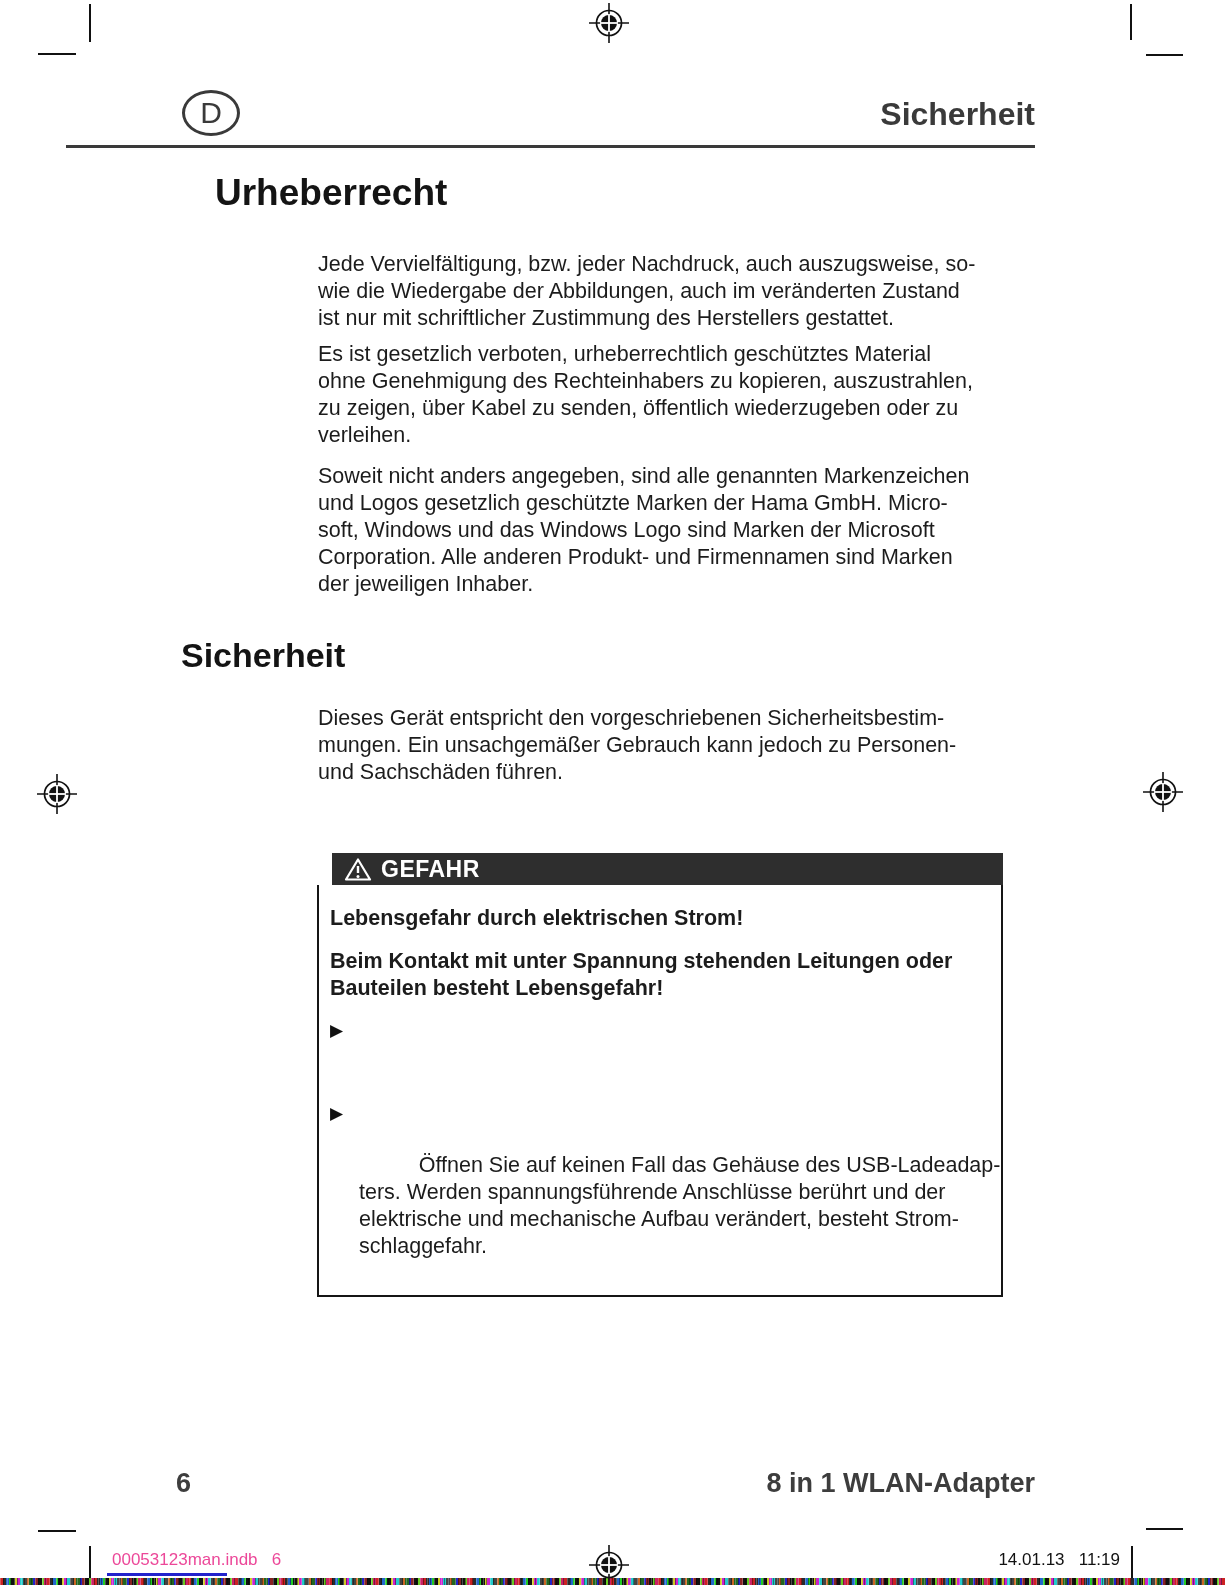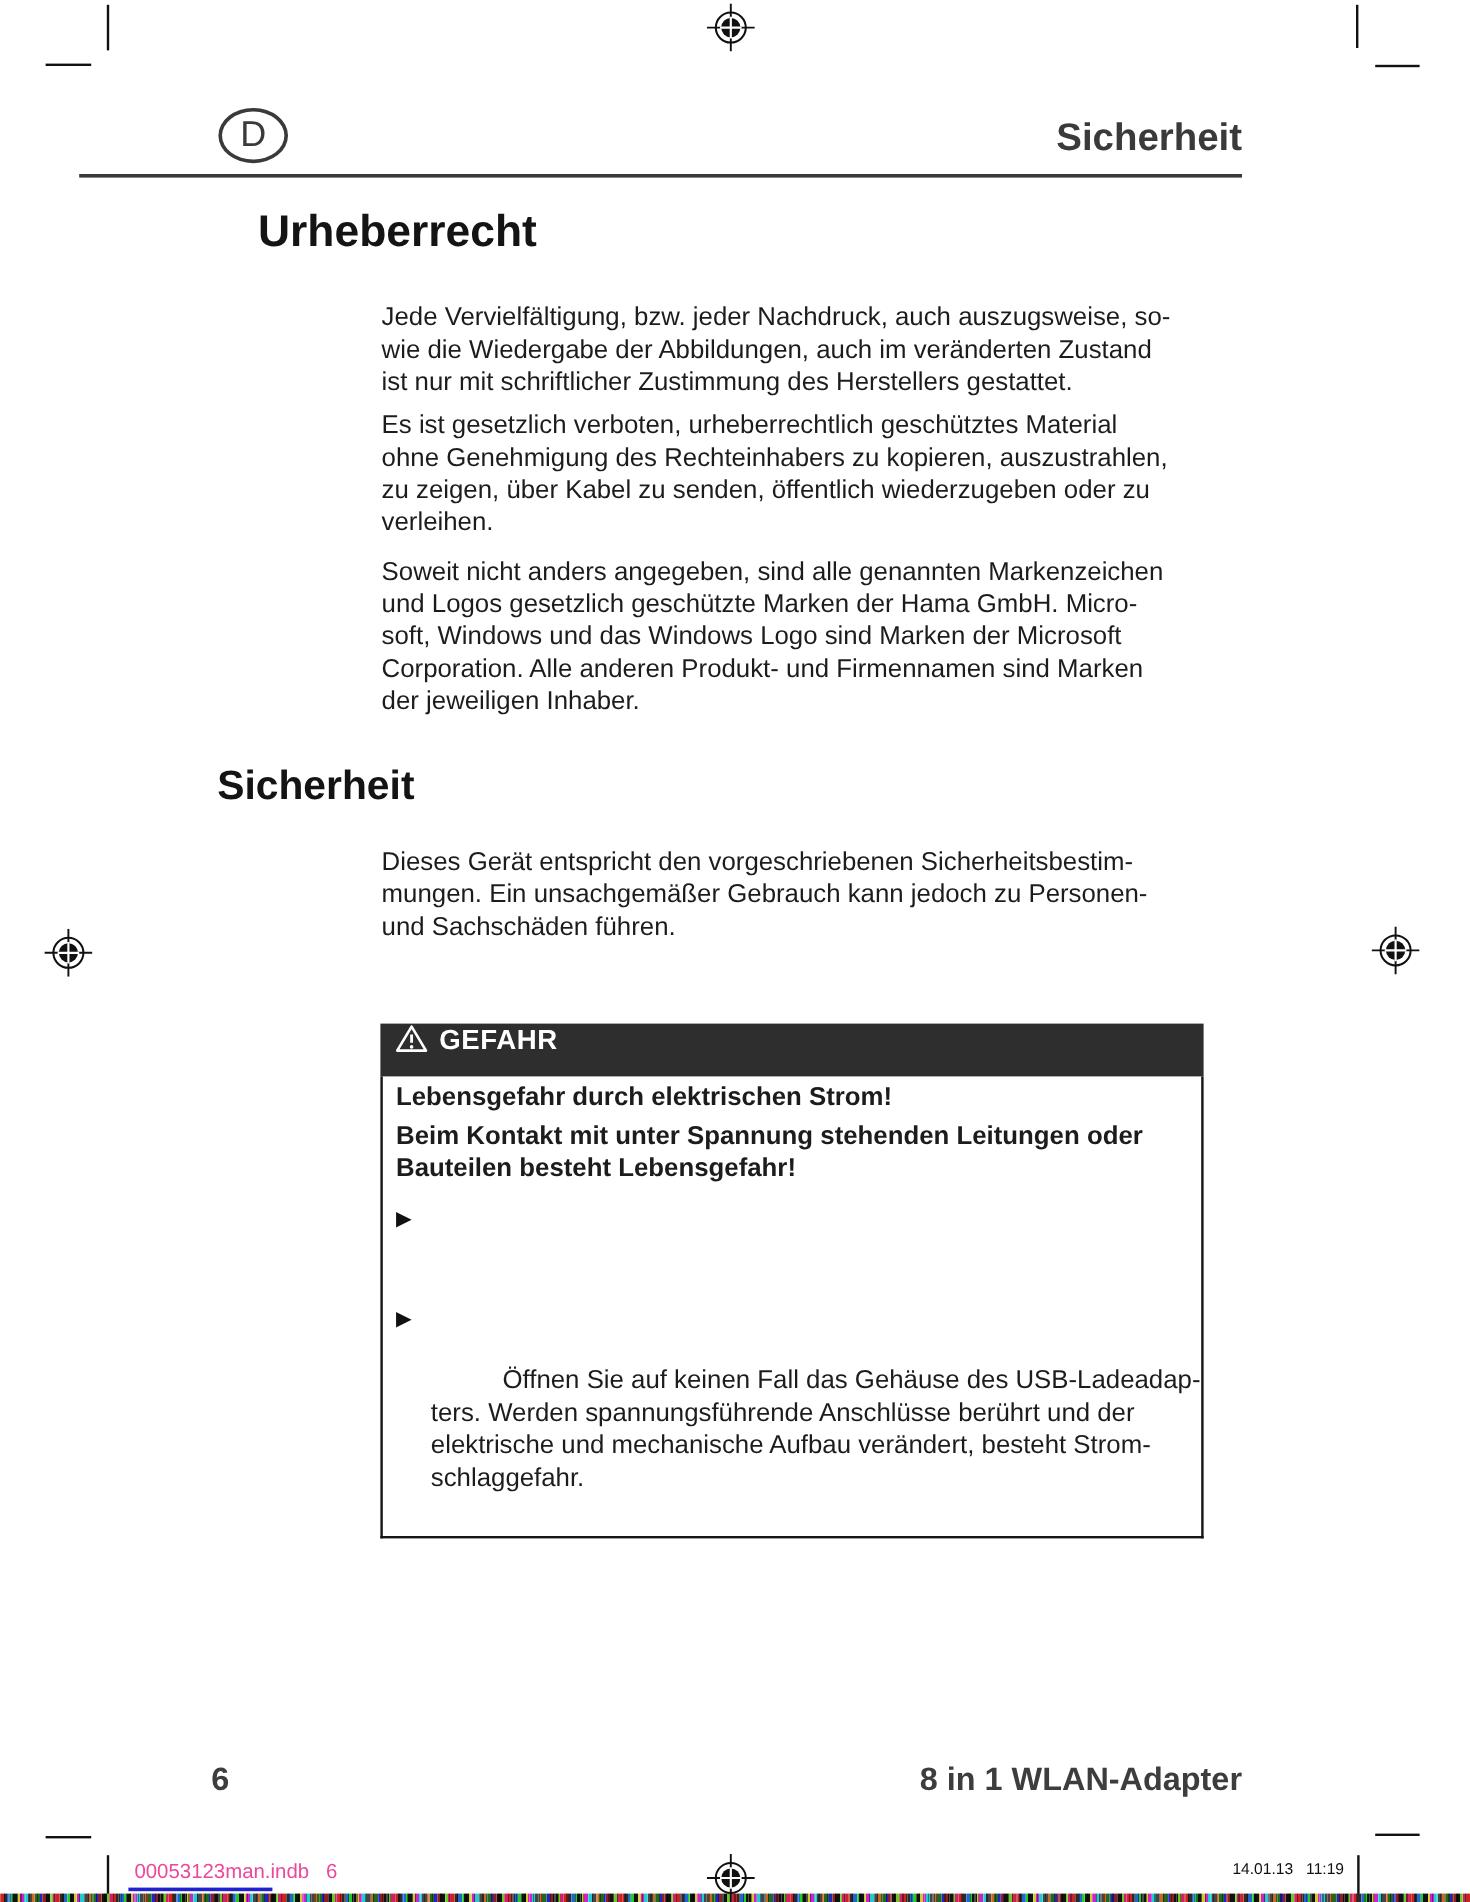--- a/index.html
+++ b/index.html
@@ -15,37 +15,37 @@
     position:absolute;left:182px;top:90px;width:58px;height:46px;
     border:3px solid #3a3a3a;border-radius:50%;
     display:flex;align-items:center;justify-content:center;
     font-size:30px;color:#3a3a3a;font-weight:400;box-sizing:border-box;
   }
   .header-title{position:absolute;left:635px;top:96px;width:400px;text-align:right;
     font-size:32px;font-weight:700;color:#3a3a3a;}
   .header-rule{position:absolute;left:66px;top:145px;width:969px;height:3px;background:#3a3a3a;}
   
   .danger-box{position:absolute;left:317px;top:853px;width:686px;box-sizing:border-box;}
-  .danger-header{background:#2e2e2e;color:#fff;height:44px;display:flex;
-    padding-left:12px;box-sizing:border-box;}
+  .danger-header{background:#2e2e2e;color:#fff;height:32px;display:flex;align-items:center;
+    padding-left:12px;box-sizing:border-box;margin-left:15px;}
   .danger-header .lbl{font-size:23px;font-weight:700;margin-left:9px;letter-spacing:0.5px;}
   .danger-body{border:2.5px solid #151515;border-top:none;padding:4px 14px 6px 11px;box-sizing:border-box;}
-  .danger-body p{margin:0 0 5px 0;white-space:pre;font-size:21.5px;line-height:27px;}
+  .danger-body p{margin:16px 0 5px 0;white-space:pre;font-size:21.5px;line-height:27px;}
   .danger-body p.bold{font-weight:700;}
   ul.bullets{list-style:none;margin:13px 0 0 0;padding:0;}
   li.bullet{position:relative;padding-left:29px;margin:0 0 2px 0;white-space:pre;
     font-size:21.5px;line-height:27px;}
   .bullet-marker{position:absolute;left:0;top:2px;font-size:17px;color:#111;}
   
   .footer-num{position:absolute;left:176px;top:1468px;font-size:27px;font-weight:700;color:#3d3d3d;}
   .footer-product{position:absolute;left:635px;top:1468px;width:400px;text-align:right;
     font-size:27px;font-weight:700;color:#3d3d3d;}
   .print-left{position:absolute;left:112px;top:1550px;font-size:17px;color:#ec4899;white-space:pre;}
   .print-right{position:absolute;left:940px;top:1550px;width:180px;text-align:right;
-    font-size:13px;color:#111;white-space:pre;}
+    font-size:17px;color:#111;white-space:pre;}
   .print-underline{position:absolute;left:107px;top:1573px;width:120px;height:2.5px;background:#2222cc;}
   
   .crop{position:absolute;background:#111;}
   
   .color-bar{
     position:absolute;left:0;top:1578px;width:1225px;height:7px;z-index:1;
     background-image:
       repeating-linear-gradient(90deg, rgba(255,255,255,0.25) 0 1px, transparent 1px 3px, rgba(0,0,0,0.4) 3px 4px, transparent 4px 7px),
       repeating-linear-gradient(90deg,#c22 0 3px,#2a2a2a 3px 6px,#26c 6px 9px,#2c2 9px 11px,#111 11px 15px,#cc2 15px 17px,#c2c 17px 20px,#2cc 20px 23px,#444 23px 27px,#c62 27px 29px,#262 29px 33px,#22c 33px 35px,#822 35px 38px,#111 38px 42px,#6c2 42px 44px,#c26 44px 47px);
   }

